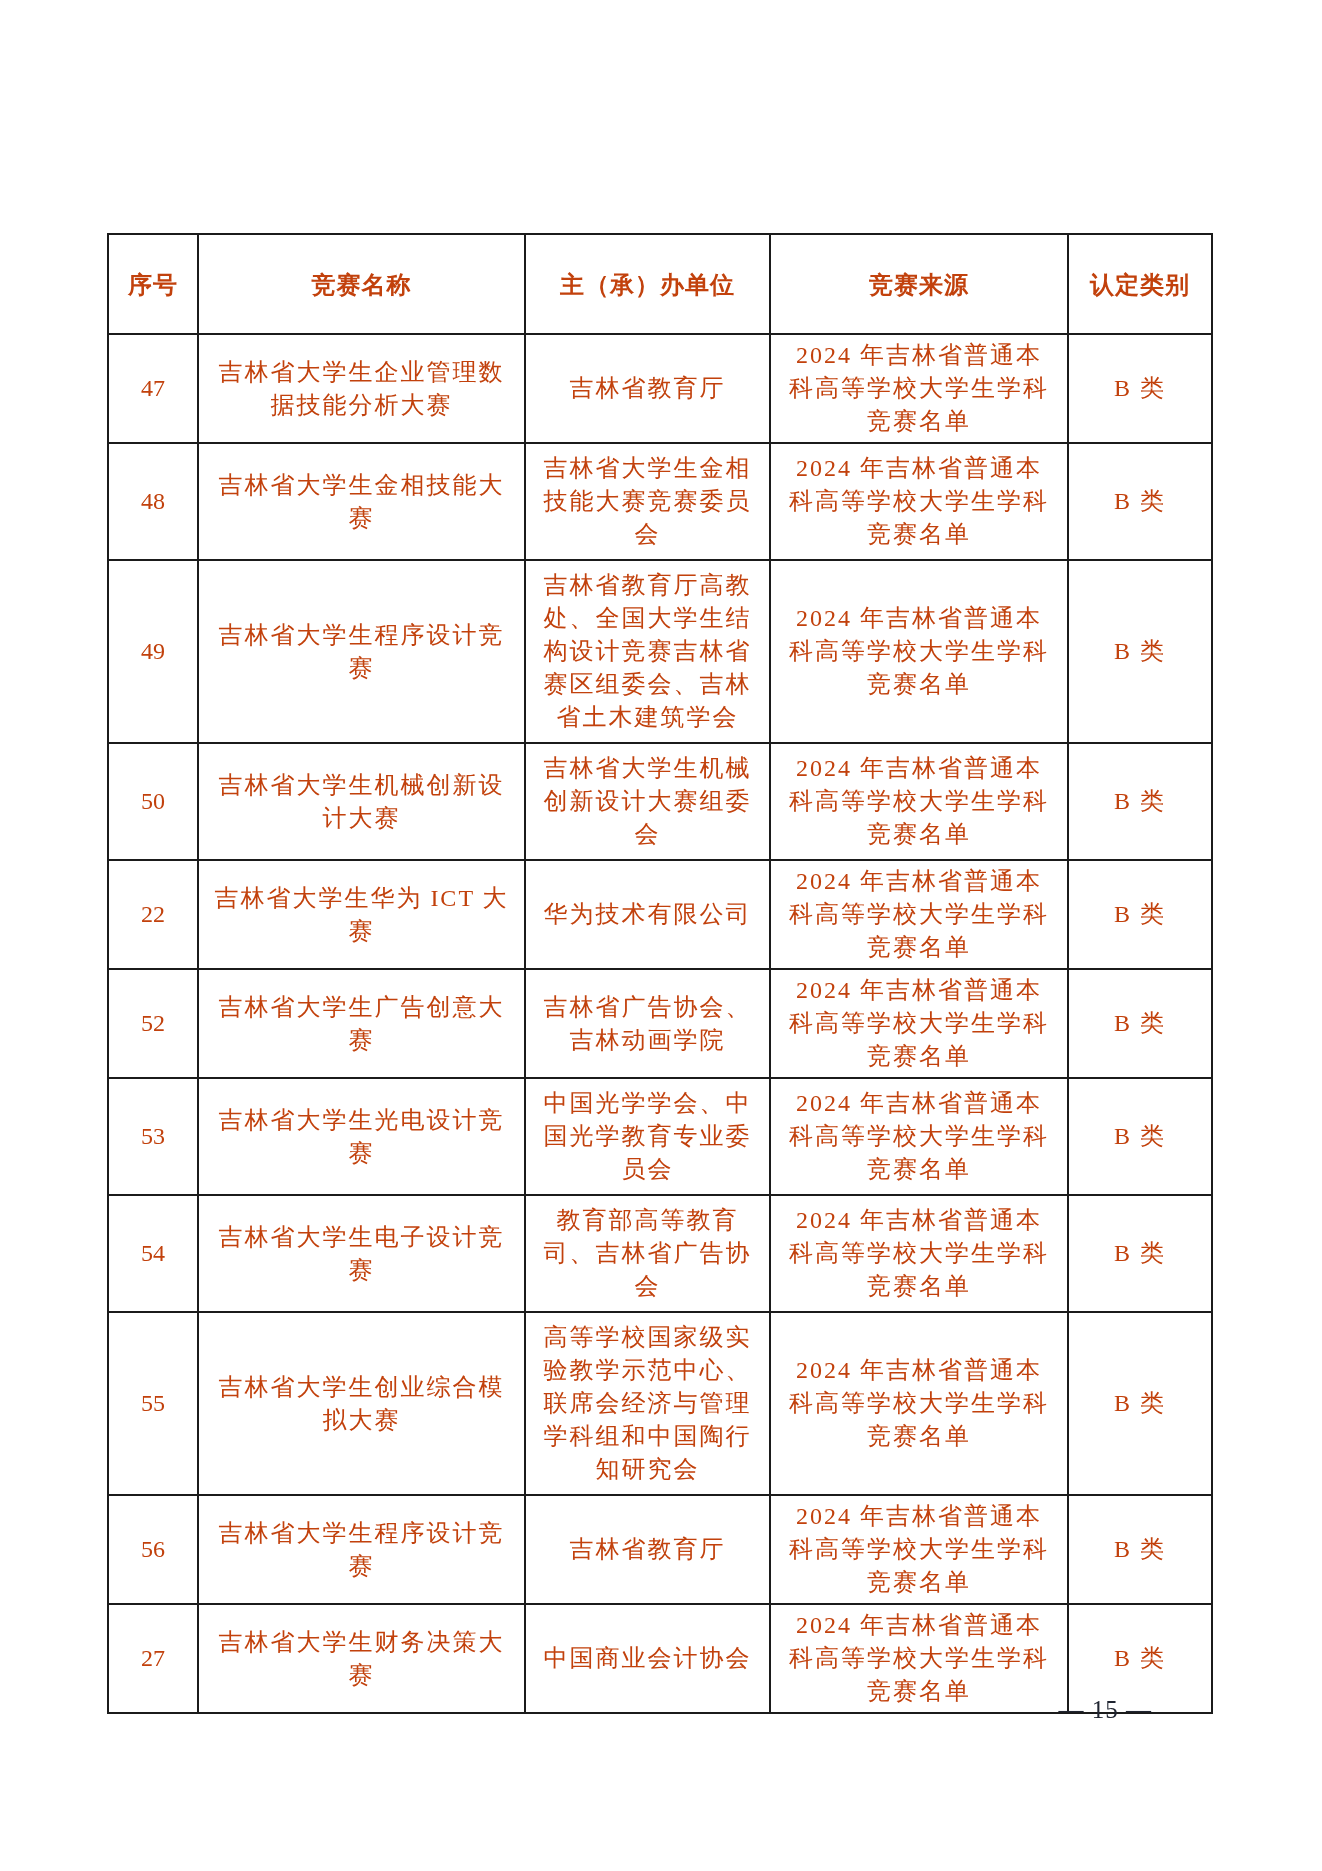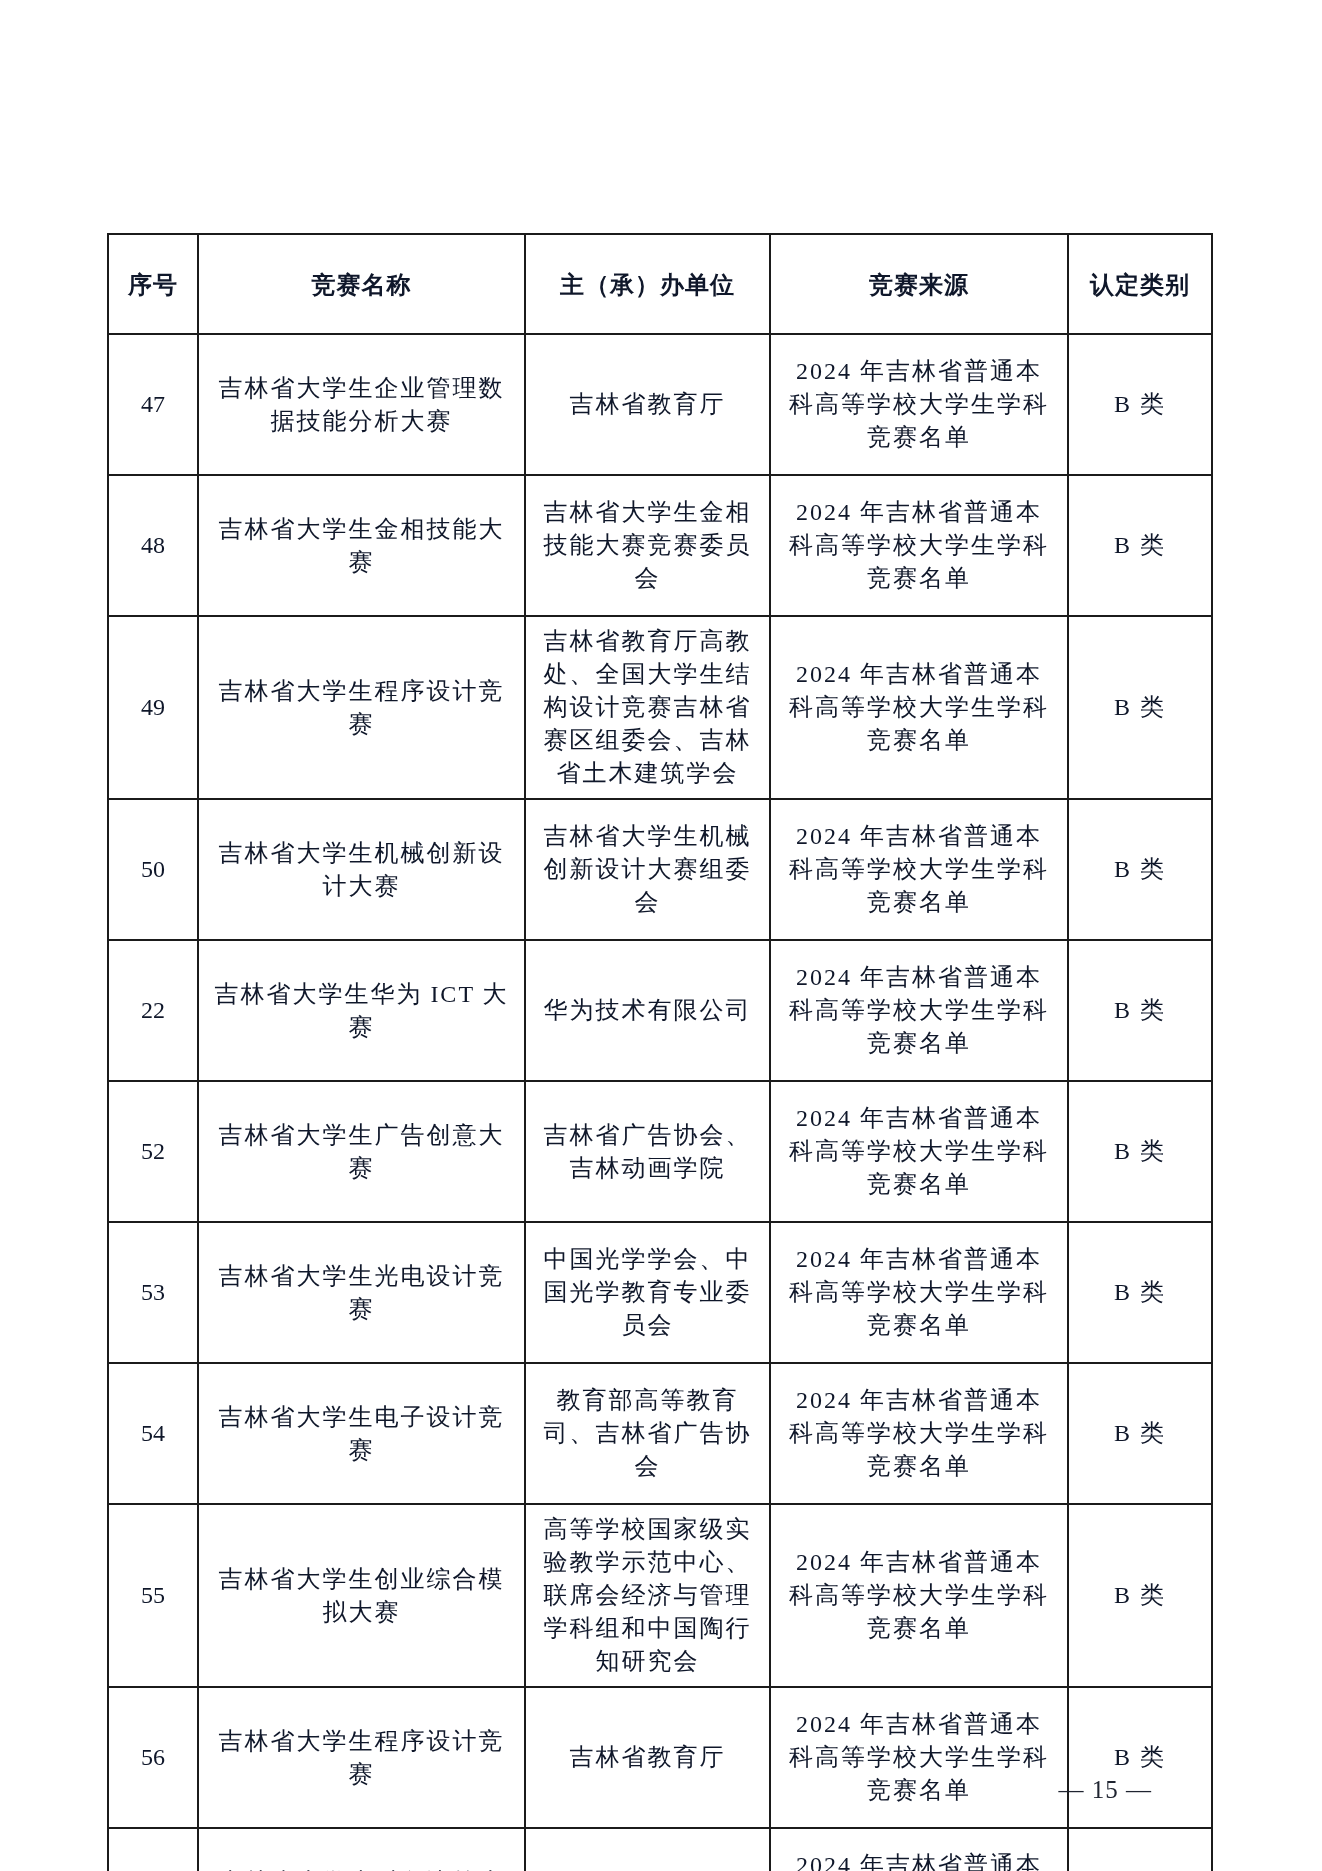--- a/index.html
+++ b/index.html
@@ -25,39 +25,39 @@
   .comp-table col.c-host{width:245px;}
   .comp-table col.c-source{width:298px;}
   .comp-table col.c-cat{width:144px;}
   .comp-table th,.comp-table td{
     border:2px solid #1b1b1b;
     text-align:center;
     vertical-align:middle;
     font-size:24px;
     line-height:33px;
     letter-spacing:2px;
-    color:#0f172a;
+    color:#c2410c;
     word-break:break-all;
     overflow:hidden;
   }
   .comp-table th{
     font-weight:bold;
     font-size:24px;
     font-family:"Liberation Sans","DejaVu Sans",sans-serif;
     letter-spacing:1px;
   }
   .comp-table thead tr{height:100px;}
   .comp-table td.cell-no{letter-spacing:0;}
   .comp-table td.cell-name{padding:11px 13px;}
   .comp-table td.cell-host{padding:8px 12px;}
-  .comp-table td.cell-source{padding:20px 17px;}
+  .comp-table td.cell-source{padding:4px 17px;}
   .comp-table td.cell-cat{padding:4px 4px;}
   .page-number{
     position:absolute;
-    top:1776px;
+    top:1696px;
     right:170px;
     font-size:25px;
     letter-spacing:1px;
     color:#1f2430;
     font-family:"Liberation Serif","DejaVu Serif",serif;
   }
 </style>
 </head>
 <body>
 

